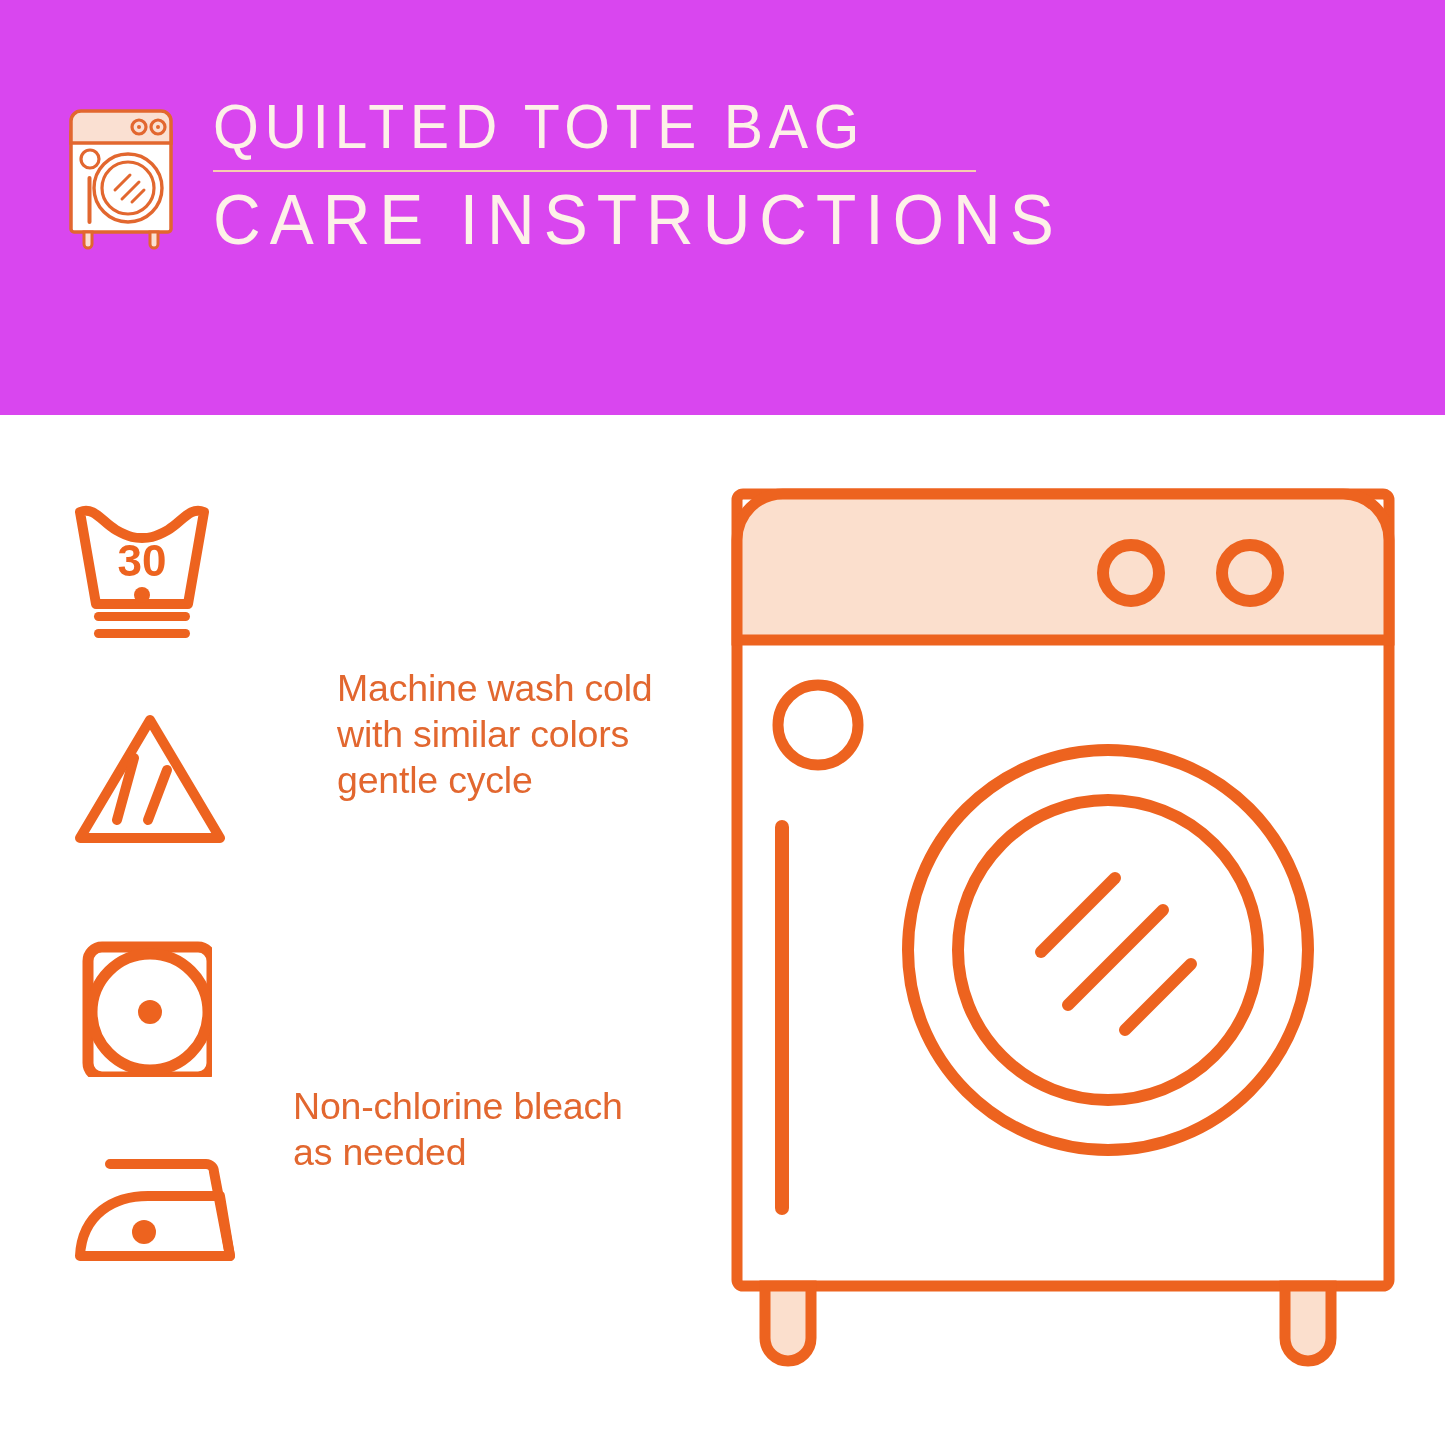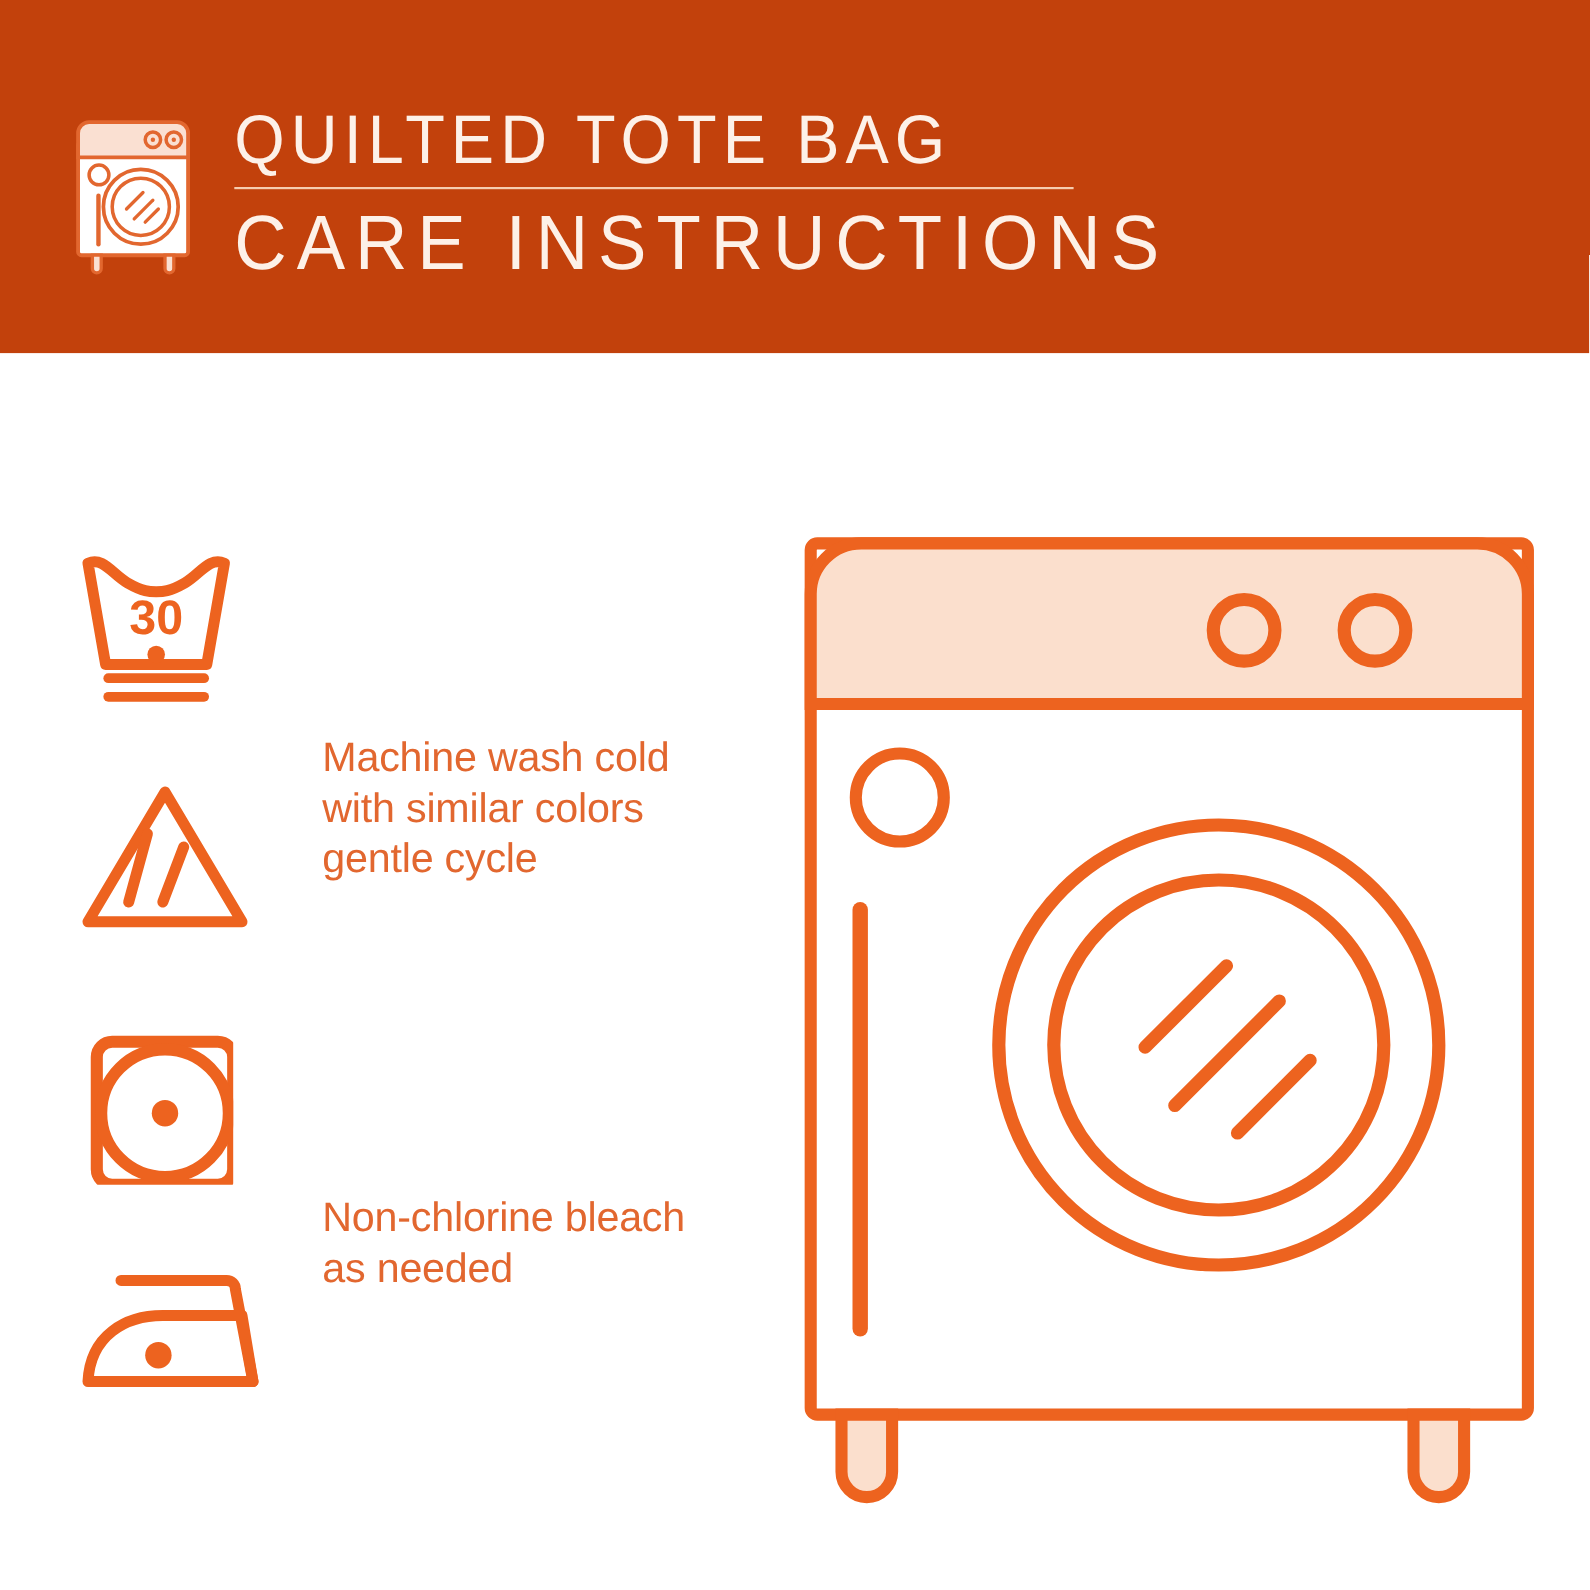--- a/index.html
+++ b/index.html
@@ -17,22 +17,22 @@
     background: #ffffff;
     overflow: hidden;
   }
 
   
   .header-band {
     position: absolute;
     left: 0;
     top: 0;
     width: 1445px;
-    height: 321px;
-    background: #c2410c;
+    height: 415px;
+    background: #d946ef;
   }
   .header-logo {
     position: absolute;
     left: 62px;
     top: 102px;
     width: 118px;
     height: 150px;
   }
   .header-text {
     position: absolute;
@@ -99,21 +99,21 @@
     white-space: pre-line;
     letter-spacing: -0.2px;
   }
 
   
   .row-wash   { top: 155px; }
   .row-bleach { top: 365px; }
   .row-dry    { top: 592px; }
   .row-iron   { top: 803px; }
 
-  .lbl-wash   { top: 166px; }
+  .lbl-wash   { top: 166px; margin-left: 44px; }
   .lbl-bleach { top: 374px; }
 
   
   .washer-wrap {
     position: absolute;
     left: 723px;
     top: 480px;
     width: 680px;
     height: 900px;
   }

